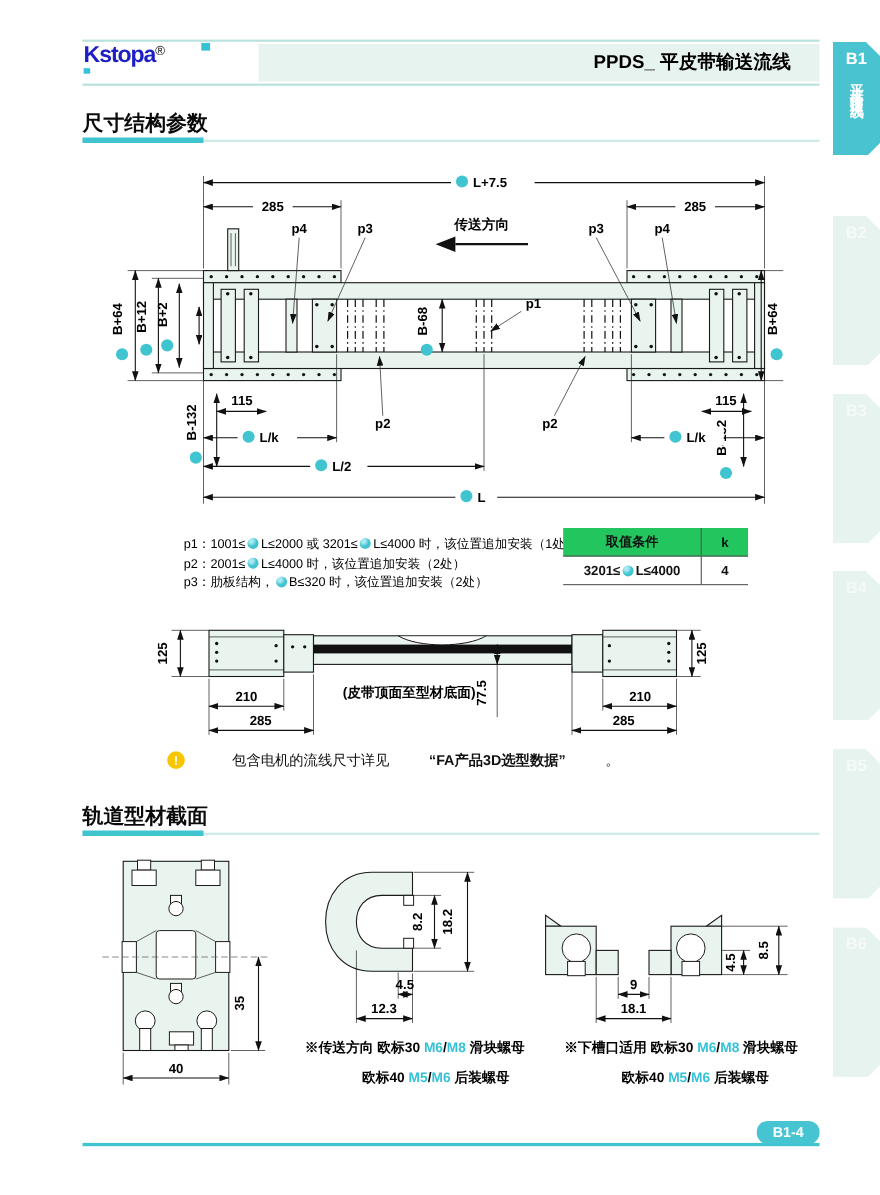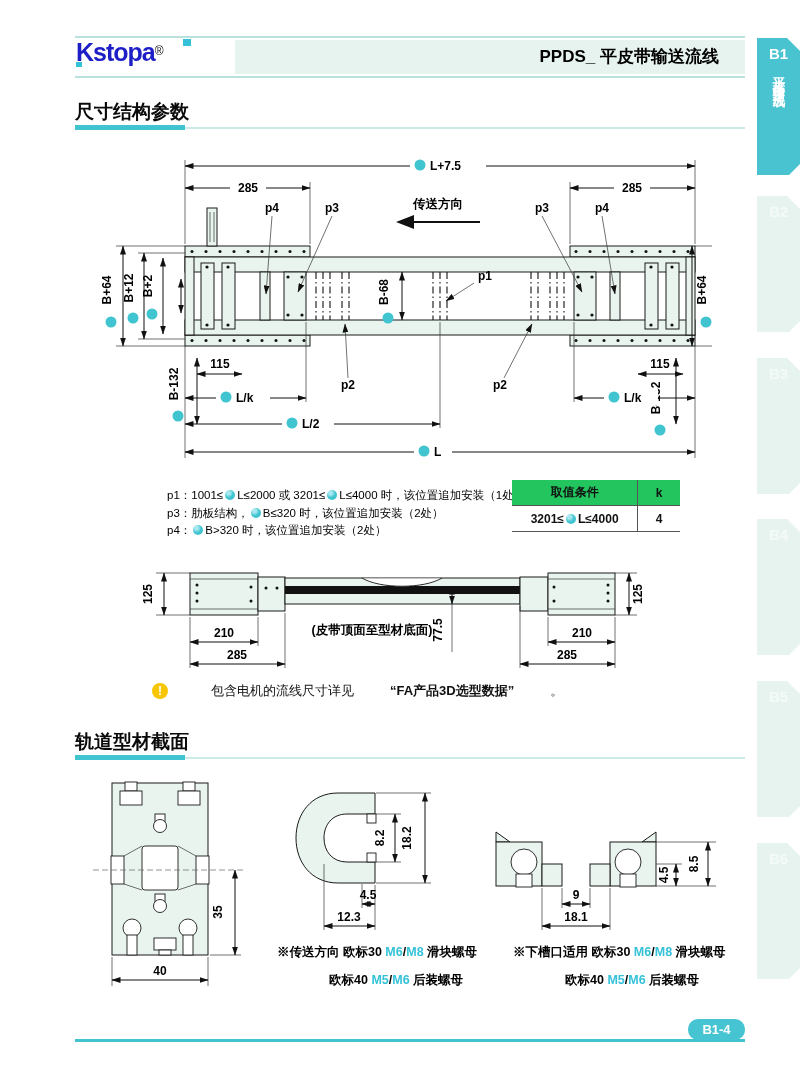--- a/index.html
+++ b/index.html
@@ -4,21 +4,21 @@
 <style>
   html,body{margin:0;padding:0;background:#fff;}
   body{width:800px;height:1086px;position:relative;font-family:"Liberation Sans",sans-serif;color:#111;}
   .page{position:absolute;inset:0;width:800px;height:1086px;background:#fff;overflow:hidden;}
 
   
   .hairline{position:absolute;background:#b9e2de;}
   .hl-top{left:75px;top:36px;width:670px;height:2px;}
   .hl-bot{left:75px;top:76px;width:670px;height:2px;}
   .logo{position:absolute;left:76px;top:38px;height:36px;width:170px;}
-  .logo-text{font-weight:800;font-size:25px;letter-spacing:-1px;color:#1d1ec6;font-family:"Liberation Sans",sans-serif;}
+  .logo-text{font-weight:800;font-size:21px;letter-spacing:-1px;color:#1d1ec6;font-family:"Liberation Sans",sans-serif;}
   .logo-acc{position:absolute;background:#35c2d8;}
   .acc1{width:8px;height:7px;left:107px;top:1px;}
   .acc2{width:6px;height:5px;left:0px;top:24px;}
   .reg{font-size:12px;color:#111;vertical-align:super;font-weight:400;}
   .header-strip{position:absolute;left:235px;top:40px;width:510px;height:34px;background:#e7f3ef;}
   .header-strip span{display:block;line-height:34px;text-align:right;padding-right:26px;font-weight:700;font-size:17px;color:#000;}
 
   
   .tab{position:absolute;left:757px;width:43px;clip-path:polygon(0 0,calc(100% - 13px) 0,100% 13px,100% calc(100% - 11px),calc(100% - 11px) 100%,0 100%);}
   .tab-active{background:#4ac3d0;}
@@ -82,21 +82,21 @@
   <div class="logo">
     <span class="logo-text">Kstopa</span><sup class="reg">®</sup>
     <span class="logo-acc acc1"></span>
     <span class="logo-acc acc2"></span>
   </div>
   <div class="header-strip">
     <span>PPDS_ 平皮带输送流线</span>
   </div>
   <div class="hairline hl-bot"></div>
 
-  <div class="tab tab-active" style="top:38px;height:137px;">
+  <div class="tab tab-active" style="top:38px;height:103px;">
     <div class="tab-label">B1</div>
     <div class="tab-caption">平皮带输送流线</div>
   </div>
   <div class="tab tab-idle" style="top:196px;height:136px;">
     <div class="tab-label">B2</div>
   </div>
   <div class="tab tab-idle" style="top:358px;height:136px;">
     <div class="tab-label">B3</div>
   </div>
   <div class="tab tab-idle" style="top:519px;height:136px;">
@@ -300,22 +300,22 @@
       <text class="dt" x="222" y="282">L/2</text>
       <line class="dl" x1="105" y1="306" x2="615" y2="306" marker-start="url(#ar1)" marker-end="url(#ar1)"></line>
       <rect class="wb" x="334" y="297" width="38" height="16"></rect>
       <circle class="ic" cx="344" cy="305" r="5.5"></circle>
       <text class="dt" x="354" y="310">L</text>
     </g>
   </svg>
 
   <div class="notes">
     <div>p1：1001≤<span class="tcirc"></span>L≤2000 或 3201≤<span class="tcirc"></span>L≤4000 时，该位置追加安装（1处）</div>
+    <div>p2：2001≤<span class="tcirc"></span>L≤4000 时，该位置追加安装（2处）</div>
     <div>p3：肋板结构，<span class="tcirc"></span>B≤320 时，该位置追加安装（2处）</div>
-    <div>p4：<span class="tcirc"></span>B&gt;320 时，该位置追加安装（2处）</div>
   </div>
 
   <div class="ktable">
     <div class="krow khead">
       <div class="kc1">取值条件</div>
       <div class="kc2">k</div>
     </div>
     <div class="krow">
       <div class="kc1">3201≤<span class="tcirc"></span>L≤4000</div>
       <div class="kc2">4</div>

